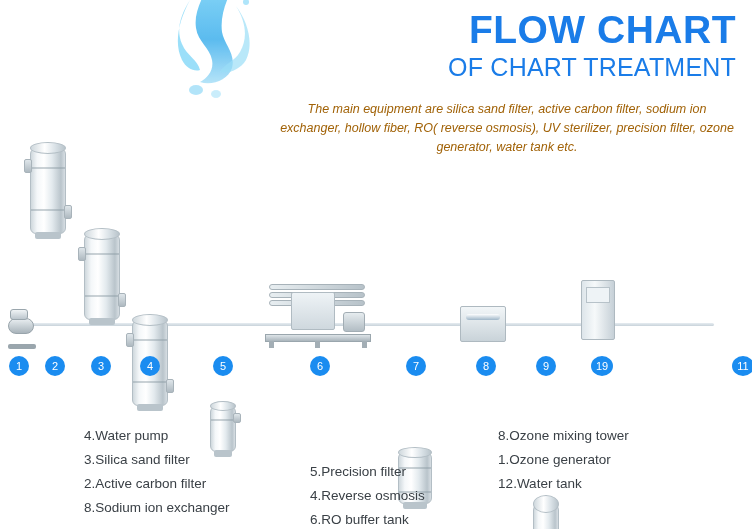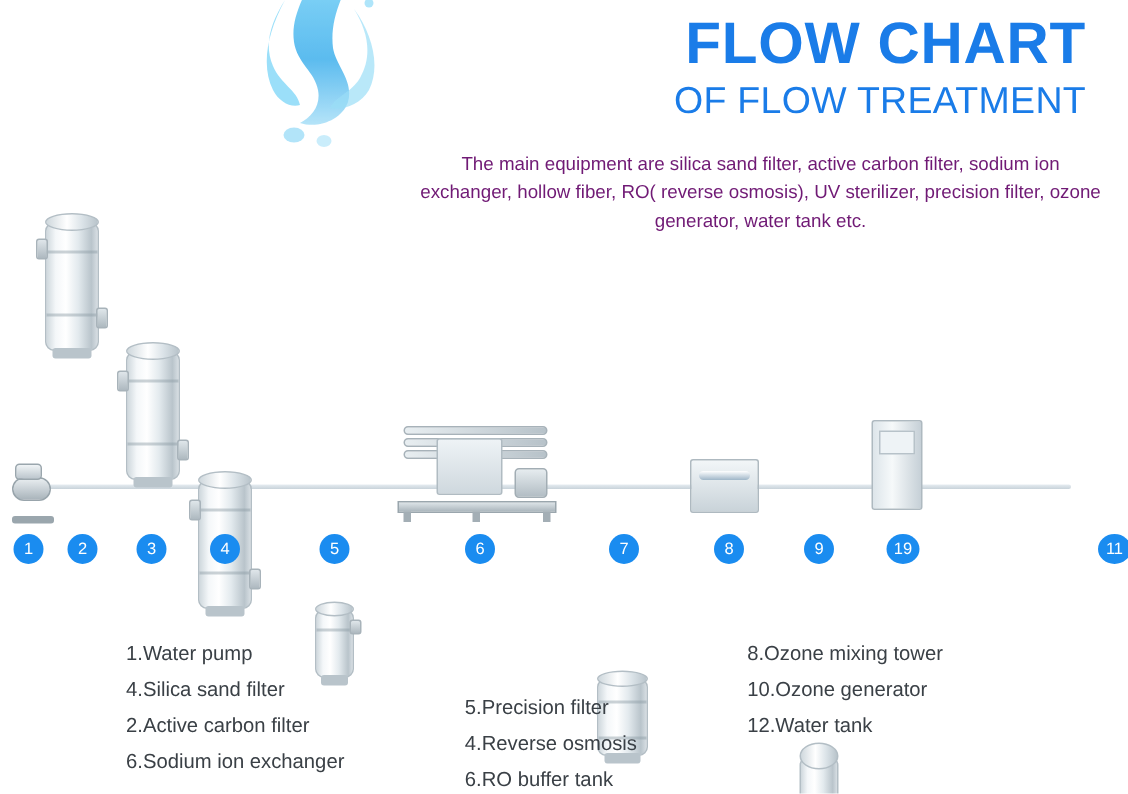--- a/index.html
+++ b/index.html
@@ -18,21 +18,21 @@
     left: 0; top: 0; width: 752px; height: 180px;
   }
   .splash {
     position: absolute;
     left: 150px; top: -14px;
     width: 130px; height: 115px;
     opacity: .85;
   }
   .title-block {
     position: absolute;
-    right: 28px; top: 8px;
+    right: 16px; top: 8px;
     text-align: right;
     color: #1a7ce8;
   }
   .title-main {
     font-size: 39px;
     font-weight: bold;
     letter-spacing: .5px;
     line-height: 44px;
     color: #1a7ce8;
   }
@@ -41,22 +41,23 @@
     line-height: 30px;
     color: #1a7ce8;
     letter-spacing: .2px;
   }
   .intro {
     position: absolute;
     left: 278px; top: 100px;
     width: 458px;
     font-size: 12.5px;
     line-height: 19px;
-    color: #701a75;
+    color: #a16207;
     text-align: center;
+    font-style: italic;
   }
 
   
   .diagram {
     position: absolute;
     left: 0; top: 196px;
     width: 752px; height: 190px;
   }
 
   .ground-pipe {
@@ -223,21 +224,21 @@
     <path d="M86 20 C96 36 98 52 90 66 C84 76 74 78 70 86 C78 88 90 84 96 74
              C104 58 98 36 86 20 Z" fill="#8ad8f7" opacity=".7"></path>
     <ellipse cx="46" cy="104" rx="7" ry="5" fill="#7fd3f6" opacity=".7"></ellipse>
     <ellipse cx="66" cy="108" rx="5" ry="4" fill="#a7e1f9" opacity=".7"></ellipse>
     <circle cx="96" cy="16" r="3" fill="#8ad8f7" opacity=".8"></circle>
     <circle cx="30" cy="8" r="2.5" fill="#8ad8f7" opacity=".8"></circle>
   </svg>
 
   <div class="title-block">
     <div class="title-main">FLOW CHART</div>
-    <div class="title-sub">OF FLOW TREATMENT</div>
+    <div class="title-sub">OF CHART TREATMENT</div>
   </div>
 
   <div class="intro">The main equipment are silica sand filter, active carbon filter, sodium ion exchanger, hollow fiber, RO( reverse osmosis), UV sterilizer, precision filter, ozone generator, water tank etc.</div>
 </div>
 
 <div class="diagram">
 
   <div class="ground-pipe"></div>
 
   <div class="unit u1">
@@ -324,29 +325,29 @@
   <div class="badge" style="left:310px;top:160px">6</div>
   <div class="badge" style="left:406px;top:160px">7</div>
   <div class="badge" style="left:476px;top:160px">8</div>
   <div class="badge" style="left:536px;top:160px">9</div>
   <div class="badge wide" style="left:591px;top:160px">19</div>
   <div class="badge wide" style="left:732px;top:160px">11</div>
 </div>
 
 <div class="legend">
   <div class="legend-col">
-    <div class="legend-item">1.Water pump</div>
-    <div class="legend-item">4.Silica sand filter</div>
+    <div class="legend-item">4.Water pump</div>
+    <div class="legend-item">3.Silica sand filter</div>
     <div class="legend-item">2.Active carbon filter</div>
-    <div class="legend-item">6.Sodium ion exchanger</div>
+    <div class="legend-item">8.Sodium ion exchanger</div>
   </div>
   <div class="legend-col mid">
     <div class="legend-item">5.Precision filter</div>
     <div class="legend-item">4.Reverse osmosis</div>
     <div class="legend-item">6.RO buffer tank</div>
     <div class="legend-item">8.UV</div>
   </div>
   <div class="legend-col">
     <div class="legend-item">8.Ozone mixing tower</div>
-    <div class="legend-item">10.Ozone generator</div>
+    <div class="legend-item">1.Ozone generator</div>
     <div class="legend-item">12.Water tank</div>
   </div>
 </div>
 
 </body></html>

